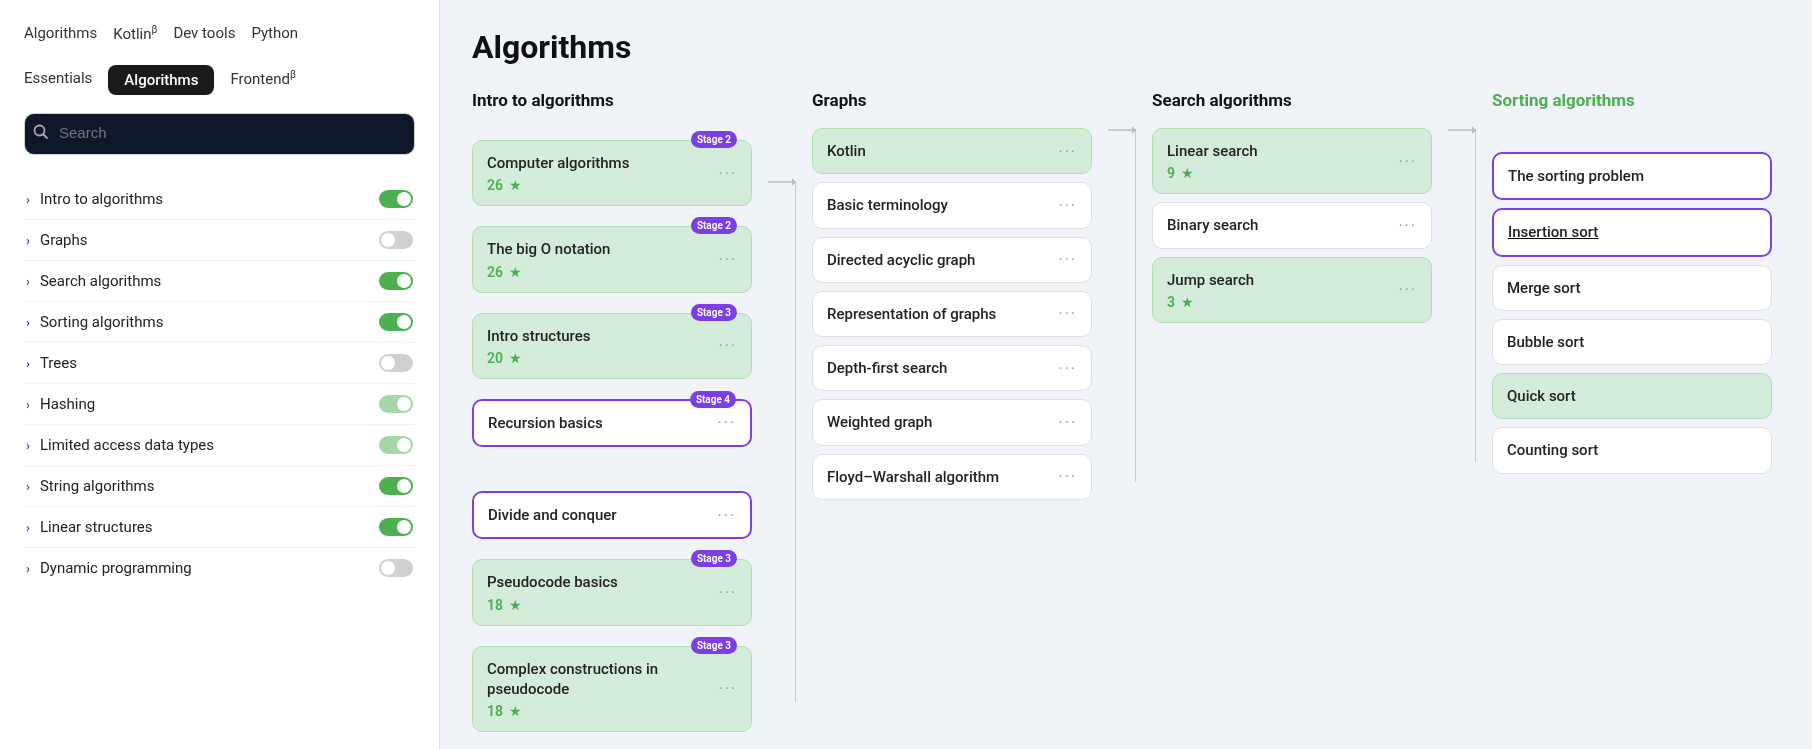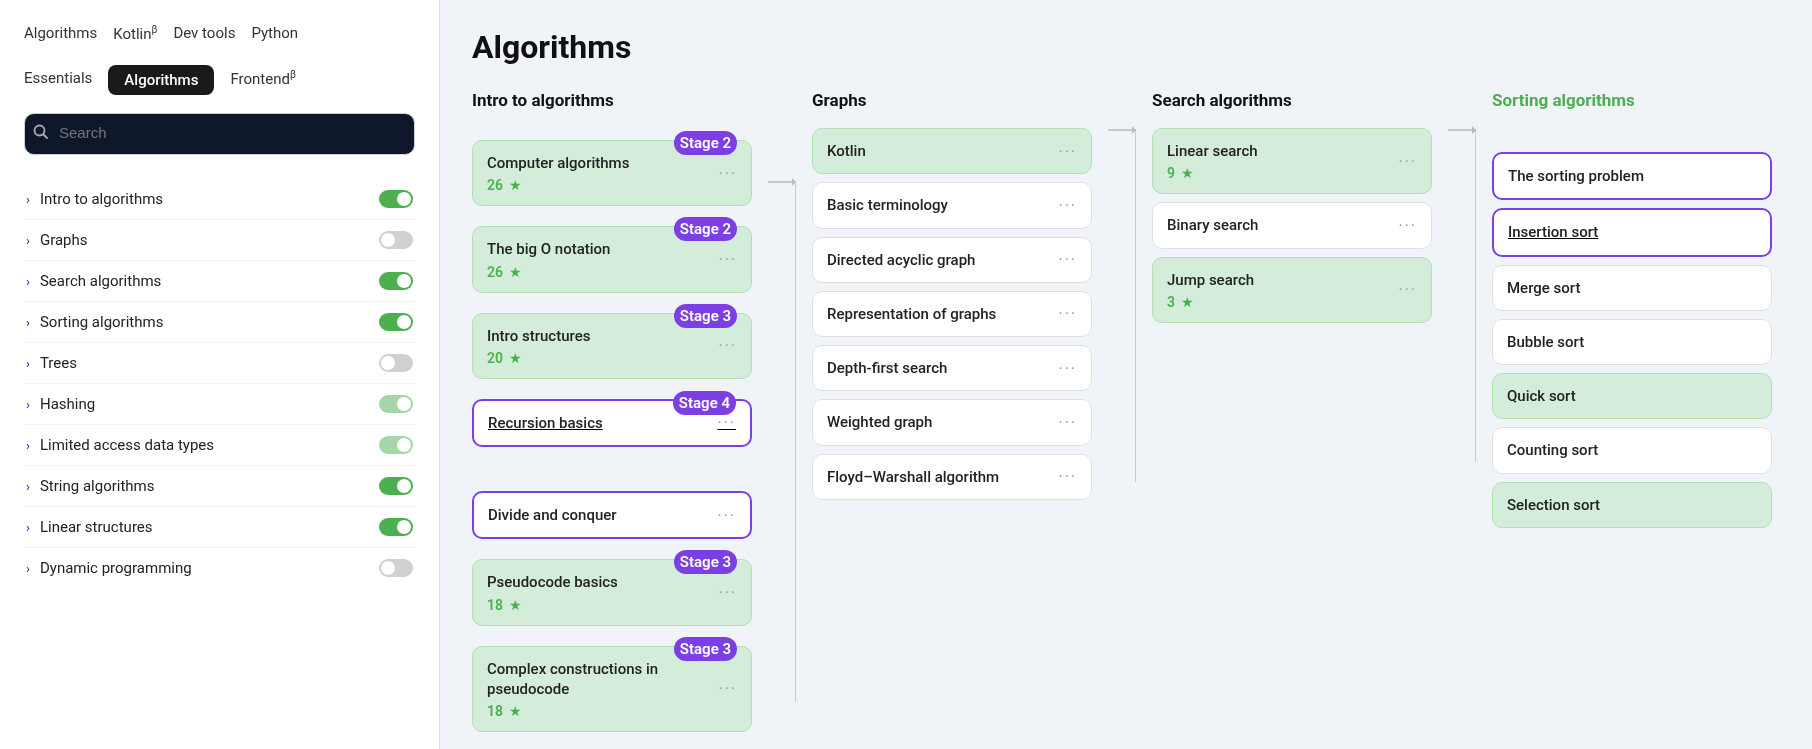--- a/index.html
+++ b/index.html
@@ -198,21 +198,21 @@
       cursor: pointer;
       letter-spacing: 2px;
     }
 
     .stage-badge {
       position: absolute;
       top: -10px;
       right: 14px;
       background: #7b3fe4;
       color: #fff;
-      font-size: 15px;
+      font-size: 10px;
       font-weight: 600;
       padding: 3px 6px;
       border-radius: 12px;
       white-space: nowrap;
     }
 
     
     .cols-row {
       display: flex;
       flex-direction: row;
@@ -380,21 +380,21 @@
               <div class="card-title">Intro structures</div>
               <div class="card-meta">
                 <span class="card-count">20</span>
                 <span class="star-icon">★</span>
               </div>
             </div>
             <span class="dots-btn">···</span>
           </div>
         </div>
 
-        <div class="card" style="border:2px solid #7b3fe4; margin-top:12px;text-decoration:underline;">
+        <div class="card" style="border:2px solid #7b3fe4; margin-top:12px;">
           <div class="stage-badge">Stage 4</div>
           <div class="card-inner">
             <div class="card-left">
               <div class="card-title">Recursion basics</div>
             </div>
             <span class="dots-btn">···</span>
           </div>
         </div>
 
         <div class="card" style="border:2px solid #7b3fe4;margin-top:36px;">
@@ -619,25 +619,18 @@
         </div>
 
         <div class="card">
           <div class="card-inner">
             <div class="card-left">
               <div class="card-title">Counting sort</div>
             </div>
           </div>
         </div>
 
-        <div class="card green-bg">
-          <div class="card-inner">
-            <div class="card-left">
-              <div class="card-title">Selection sort</div>
-            </div>
-          </div>
-        </div>
 
       </div>
     </div>
 
   </div>
 </div>
 
 </body></html>

